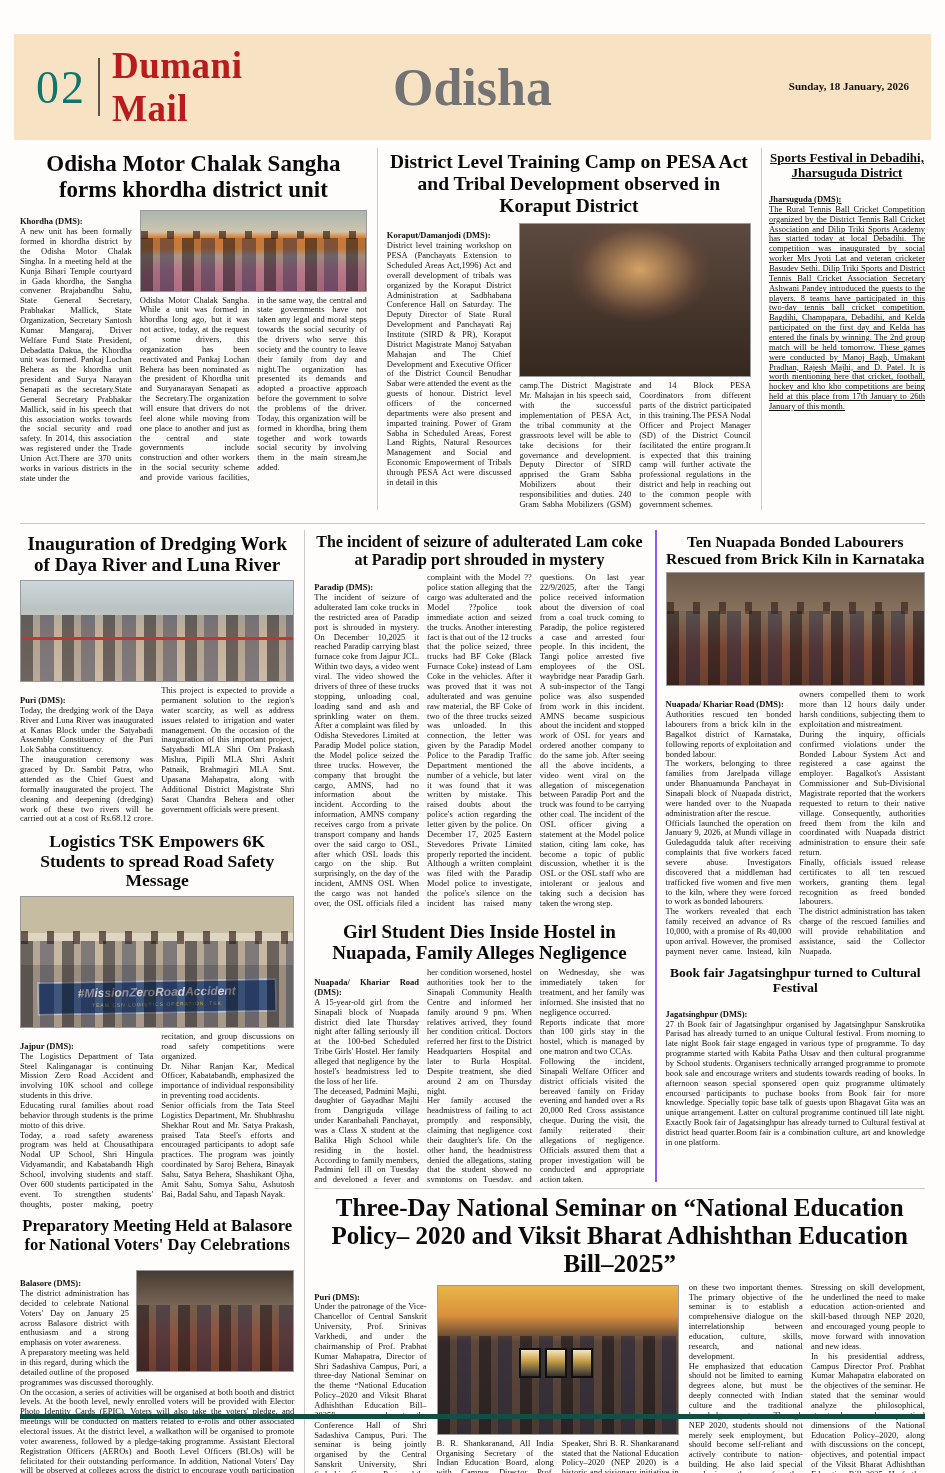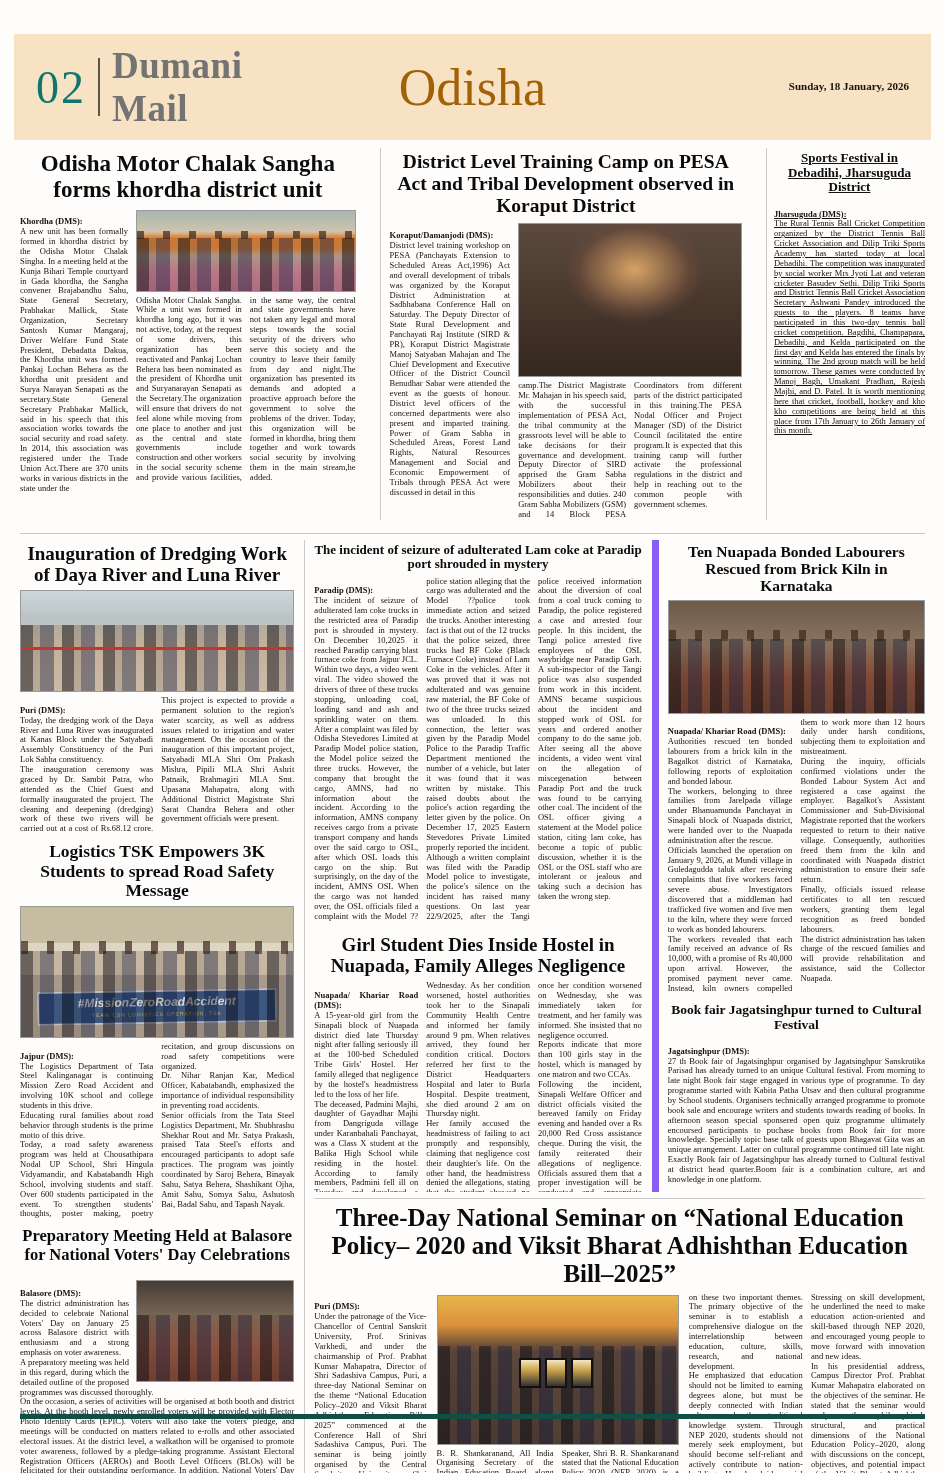--- a/index.html
+++ b/index.html
@@ -4,42 +4,42 @@
 <style>
   html,body{margin:0;padding:0;background:#e9e9e9;}
   .page{position:relative;width:945px;height:1473px;margin:0 auto;background:#fffdfb;
         font-family:"Liberation Serif","DejaVu Serif",serif;color:#151310;
         padding:34px 20px 0;box-sizing:border-box;overflow:hidden;}
   
   .band{background:#f8e2c4;height:106px;display:flex;align-items:center;padding:0 22px;margin:0 -6px 8px;}
   .hleft{display:flex;align-items:center;gap:12px;width:33%;}
   .pageno{font-size:46px;color:#0f766e;letter-spacing:2px;}
   .vbar{width:2px;height:58px;background:#5a564e;}
-  .masthead{font-size:37px;font-weight:700;color:#737373;letter-spacing:.5px;}
-  .section-title{width:34%;text-align:center;font-size:52px;font-weight:400;color:#a16207;}
+  .masthead{font-size:37px;font-weight:700;color:#b91c1c;letter-spacing:.5px;}
+  .section-title{width:34%;text-align:center;font-size:52px;font-weight:700;color:#737373;}
   .hright{width:33%;text-align:right;line-height:1.25;}
   .city{font-size:17px;font-weight:700;}
   .pdate{font-size:11px;font-weight:700;}
   
   .headline{text-align:center;font-weight:700;line-height:1.12;margin:3px 0 5px;color:#0b0b0b;}
   .jtext{font-size:8.5px;line-height:1.16;text-align:justify;white-space:pre-line;hyphens:auto;}
   .dateline{font-weight:700;}
   .two-col{column-count:2;column-gap:8px;}
   .three-col{column-count:3;column-gap:8px;}
   
-  .row1{display:flex;gap:24px;border-bottom:1px solid #c6c6c6;padding-bottom:5px;}
+  .row1{display:flex;gap:10px;border-bottom:1px solid #c6c6c6;padding-bottom:5px;}
   .a-khordha{width:40%;}
   .a-koraput{width:42%;border-left:1px solid #cbcbcb;padding-left:9px;}
   .a-jharsuguda{width:18%;border-left:1px solid #cbcbcb;padding-left:7px;text-decoration:underline;}
   .row2{display:flex;gap:10px;margin-top:6px;}
   .colA{width:31%;}
   .colBC{width:69%;border-left:1px solid #cbcbcb;padding-left:9px;}
   .row2top{display:flex;gap:10px;height:652px;overflow:hidden;}
   .colB{width:56%;}
-  .colC{width:44%;border-left:7px solid #8b5cf6;padding-left:9px;}
+  .colC{width:44%;border-left:2px solid #8b5cf6;padding-left:9px;}
   .a1-flex,.a2-flex{display:flex;gap:8px;justify-content:space-between;}
   .a1-c1{width:33%;}
   .a1-right{width:67%;}
   .a2-c1{width:35%;}
   .a2-right{width:65%;}
   .sem{border-top:1px solid #cbcbcb;margin-top:6px;padding-top:2px;height:398px;overflow:hidden;}
   .sem-flex{display:flex;gap:10px;}
   .sem-c1{width:19%;}
   .sem-mid{width:41%;}
   .sem-right{width:40%;}
@@ -132,21 +132,21 @@
         <h1 class="headline" style="font-size:19px;">Inauguration of Dredging Work of Daya River and Luna River</h1>
         <div class="ph ph-daya crowd heads" style="height:100px;"></div>
         <div class="two-col jtext">
           <b class="dateline">Puri (DMS):</b>
           <span>Today, the dredging work of the Daya River and Luna River was inaugurated at Kanas Block under the Satyabadi Assembly Constituency of the Puri Lok Sabha constituency.
 The inauguration ceremony was graced by Dr. Sambit Patra, who attended as the Chief Guest and formally inaugurated the project. The cleaning and deepening (dredging) work of these two rivers will be carried out at a cost of Rs.68.12 crore. This project is expected to provide a permanent solution to the region's water scarcity, as well as address issues related to irrigation and water management. On the occasion of the inauguration of this important project, Satyabadi MLA Shri Om Prakash Mishra, Pipili MLA Shri Ashrit Patnaik, Brahmagiri MLA Smt. Upasana Mahapatra, along with Additional District Magistrate Shri Sarat Chandra Behera and other government officials were present.</span>
         </div>
       </article>
 
       <article class="art">
-        <h1 class="headline" style="font-size:17.5px;">Logistics TSK Empowers 3K Students to spread Road Safety Message</h1>
+        <h1 class="headline" style="font-size:17.5px;">Logistics TSK Empowers 6K Students to spread Road Safety Message</h1>
         <div class="ph ph-tsk crowd heads" style="height:130px;">
           <div class="banner-blue">
             <div class="banner-main">#MissionZeroRoadAccident</div>
             <div class="banner-sub">TEAM CSN LOGISTICS OPERATION, TSK</div>
           </div>
         </div>
         <div class="two-col jtext">
           <b class="dateline">Jajpur (DMS):</b>
           <span>The Logistics Department of Tata Steel Kalinganagar is continuing Mission Zero Road Accident and involving 10K school and college students in this drive.
 Educating rural families about road behavior through students is the prime motto of this drive.
@@ -167,21 +167,21 @@
 To ensure the smooth and effective conduct of all these programmes, the preparatory meeting was held in the conference hall of the Collectorate. The meeting was attended by the Additional District Magistrate (General), Additional District Magistrate (Revenue), Sub-Collector of Nilagiri, and other concerned officials.</span>
         </div>
       </article>
     </div>
 
     <div class="colBC">
       <div class="row2top">
 
         <div class="colB">
           <article class="art">
-            <h1 class="headline" style="font-size:13px;">The incident of seizure of adulterated Lam coke at Paradip port shrouded in mystery</h1>
+            <h1 class="headline" style="font-size:16px;">The incident of seizure of adulterated Lam coke at Paradip port shrouded in mystery</h1>
             <div class="three-col jtext">
               <b class="dateline">Paradip (DMS):</b>
               <span>The incident of seizure of adulterated lam coke trucks in the restricted area of Paradip port is shrouded in mystery. On December 10,2025 it reached Paradip carrying blast furnace coke from Jajpur JCL. Within two days, a video went viral. The video showed the drivers of three of these trucks stopping, unloading coal, loading sand and ash and sprinkling water on them. After a complaint was filed by Odisha Stevedores Limited at Paradip Model police station, the Model police seized the three trucks. However, the company that brought the cargo, AMNS, had no information about the incident. According to the information, AMNS company receives cargo from a private transport company and hands over the said cargo to OSL, after which OSL loads this cargo on the ship. But surprisingly, on the day of the incident, AMNS OSL When the cargo was not handed over, the OSL officials filed a complaint with the Model ??police station alleging that the cargo was adulterated and the Model ??police took immediate action and seized the trucks. Another interesting fact is that out of the 12 trucks that the police seized, three trucks had BF Coke (Black Furnace Coke) instead of Lam Coke in the vehicles. After it was proved that it was not adulterated and was genuine raw material, the BF Coke of two of the three trucks seized was unloaded. In this connection, the letter was given by the Paradip Model Police to the Paradip Traffic Department mentioned the number of a vehicle, but later it was found that it was written by mistake. This raised doubts about the police's action regarding the letter given by the police. On December 17, 2025 Eastern Stevedores Private Limited properly reported the incident. Although a written complaint was filed with the Paradip Model police to investigate, the police's silence on the incident has raised many questions. On last year 22/9/2025, after the Tangi police received information about the diversion of coal from a coal truck coming to Paradip, the police registered a case and arrested four people. In this incident, the Tangi police arrested five employees of the OSL waybridge near Paradip Garh. A sub-inspector of the Tangi police was also suspended from work in this incident. AMNS became suspicious about the incident and stopped work of OSL for years and ordered another company to do the same job. After seeing all the above incidents, a video went viral on the allegation of miscegenation between Paradip Port and the truck was found to be carrying other coal. The incident of the OSL officer giving a statement at the Model police station, citing lam coke, has become a topic of public discussion, whether it is the OSL or the OSL staff who are intolerant or jealous and taking such a decision has taken the wrong step.</span>
             </div>
           </article>
 
           <article class="art">
             <h1 class="headline" style="font-size:19px;margin-top:12px;">Girl Student Dies Inside Hostel in Nuapada, Family Alleges Negligence</h1>
             <div class="three-col jtext">
               <b class="dateline">Nuapada/ Khariar Road (DMS):</b>

